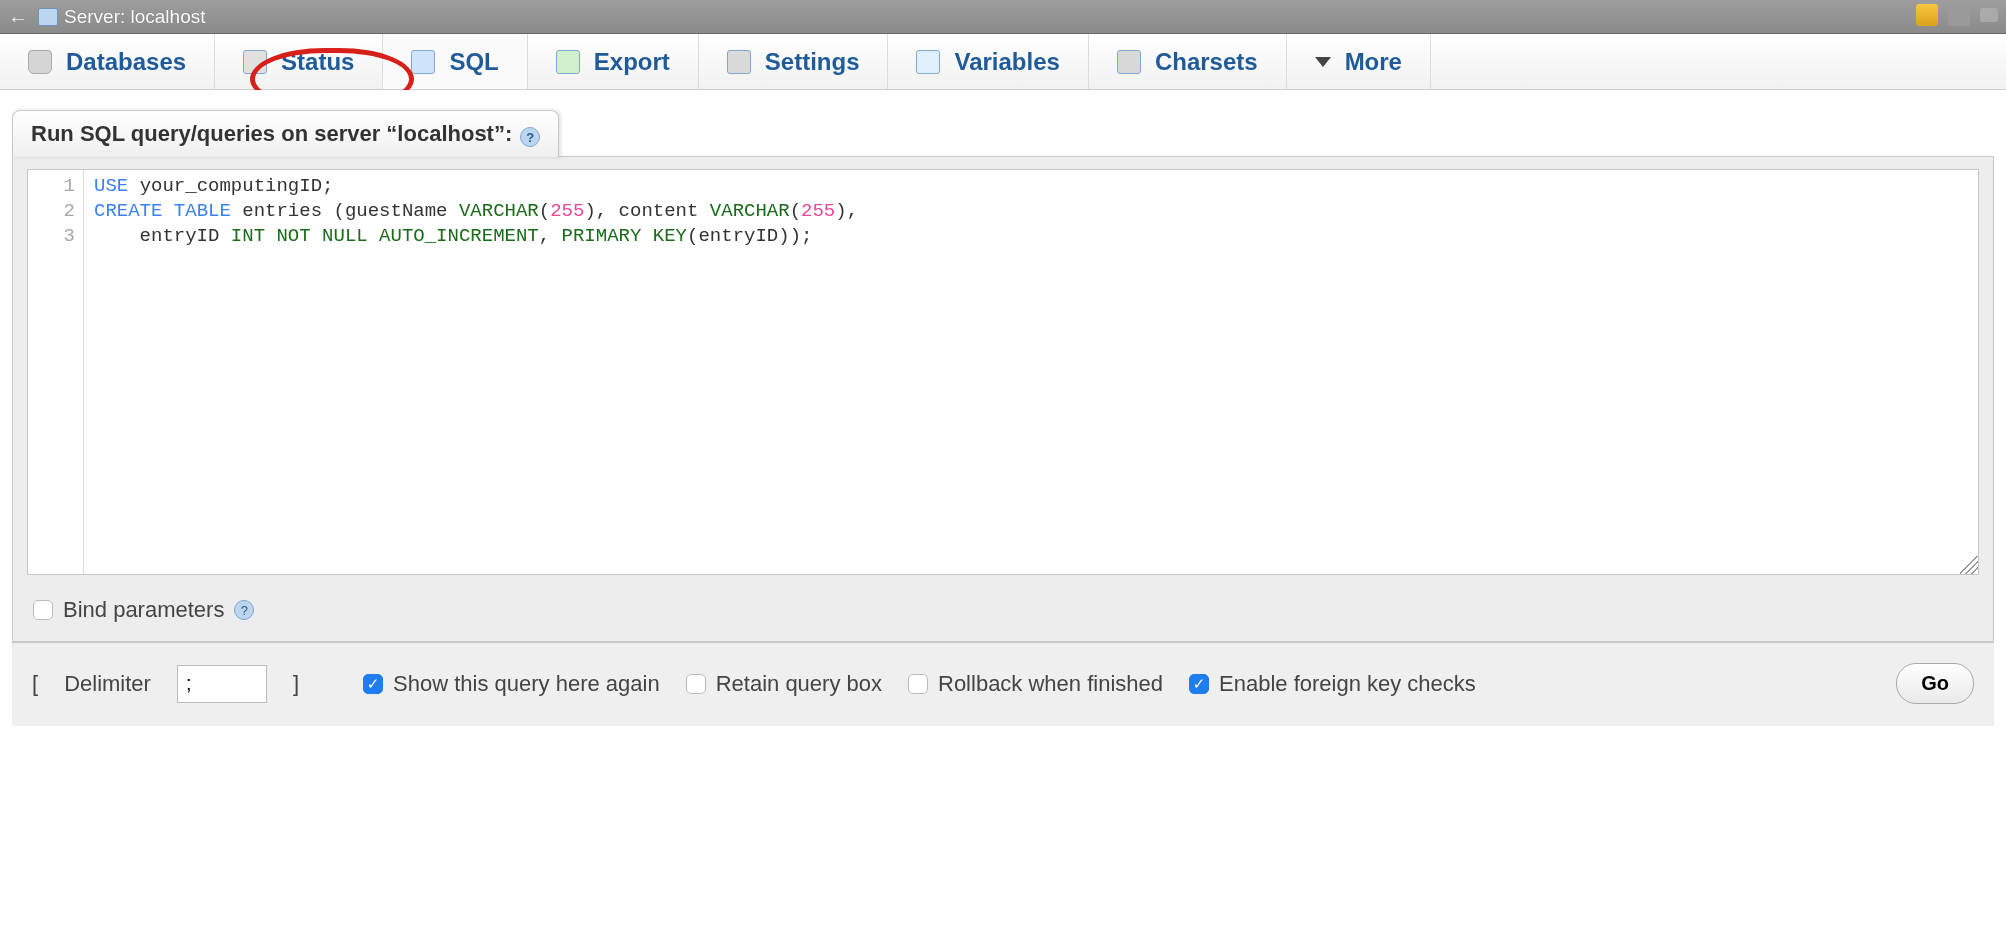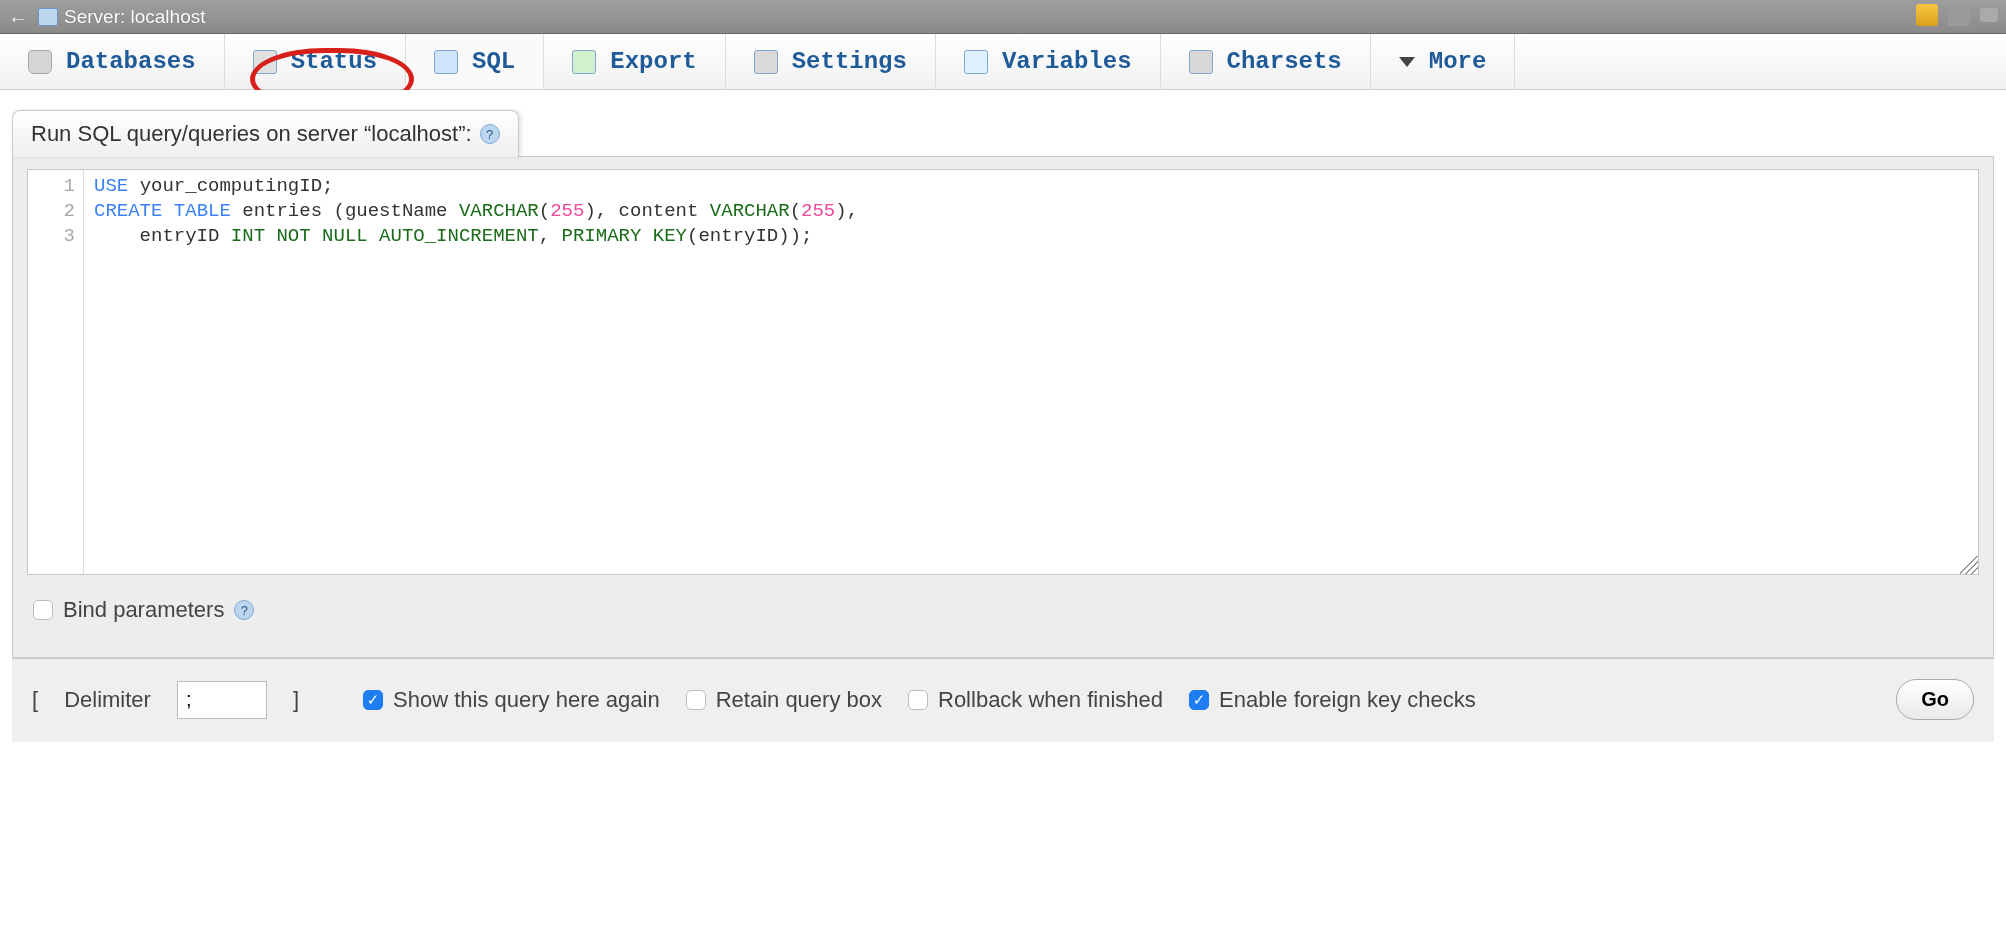--- a/index.html
+++ b/index.html
@@ -41,21 +41,20 @@
   .ico-gear { background: #9a9a9a!important; border-radius:50%; }
   .ico-min { width:18px!important; height:14px!important; background:#aaa!important; }
 
   
   .tabstrip {
     display: flex;
     height: 56px;
     background: linear-gradient(#ffffff,#f1f1f1);
     border-bottom: 1px solid #d0d0d0;
     font-weight: 700;
-    font-family: Liberation Mono, monospace;
   }
   .tab {
     display: flex; align-items: center;
     padding: 0 28px;
     color: #1f5b99;
     font-size: 24px;
     border-right: 1px solid #dcdcdc;
     cursor: pointer;
     gap: 14px;
     white-space: nowrap;
@@ -87,28 +86,28 @@
     pointer-events: none;
   }
 
   
   .content {
     padding: 20px 12px 0 12px;
     background:#fff;
     position:relative;
   }
   .card-tab {
-    display: inline-flex; align-items: center; gap: 8px;
+    display: inline-flex; align-items: flex-end; gap: 8px;
     background: linear-gradient(#ffffff,#efefef);
     border: 1px solid #c9c9c9;
     border-bottom: none;
     border-radius: 8px 8px 0 0;
     padding: 10px 18px;
     font-size: 22px;
-    font-weight: 400;
+    font-weight: 700;
     color: #333;
     box-shadow: 2px 0 4px rgba(0,0,0,.12);
     position: relative;
     z-index: 2;
   }
   .help-dot {
     width: 20px; height: 20px;
     background: #bcd6ef;
     border: 1px solid #7fa7cf;
     border-radius: 50%;
@@ -164,21 +163,21 @@
     background: linear-gradient(#ffffff,#e9e9e9);
     border: 1px solid #a9a9a9;
     border-radius: 22px;
     padding: 10px 28px;
     font-size: 22px;
     font-weight: 700;
     color:#222;
     cursor:pointer;
   }
   
-  .bind-row { display:flex; align-items:center; gap:10px; margin: 22px 0 16px 6px; font-size:22px; color:#444; }
+  .bind-row { display:flex; align-items:center; gap:10px; margin: 22px 0 0 6px; font-size:22px; color:#444; }
   .chk {
     width:20px; height:20px;
     border:1px solid #bbb;
     border-radius:5px;
     background:#fff;
     display:inline-flex; align-items:center; justify-content:center;
     font-size:15px; color:#fff;
   }
   .chk.checked { background:#1e7df0; border-color:#1e7df0; }
 

